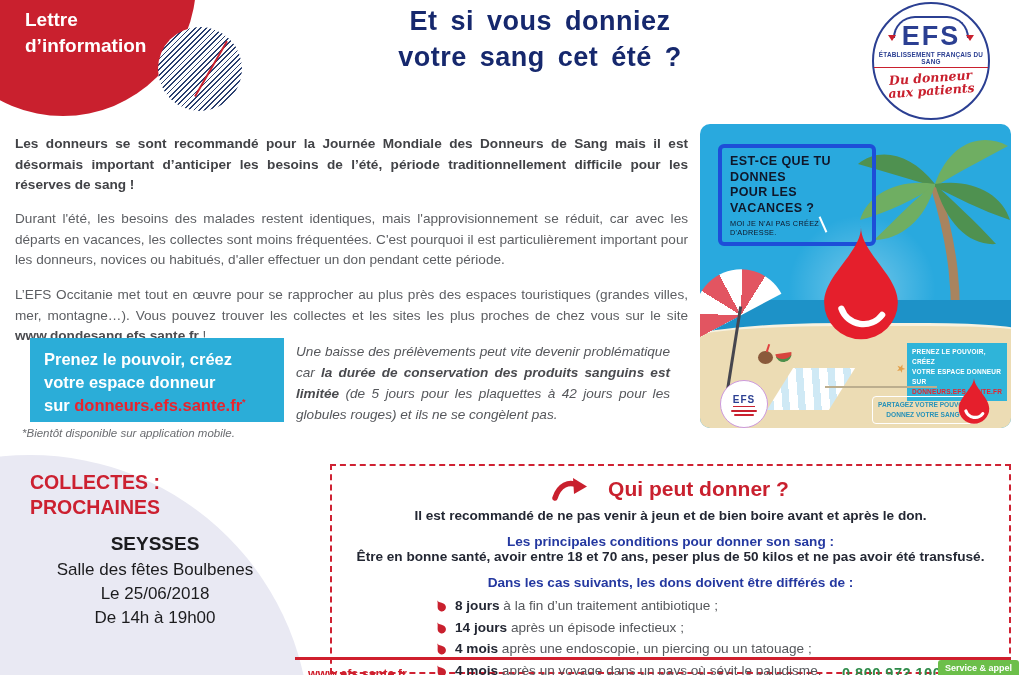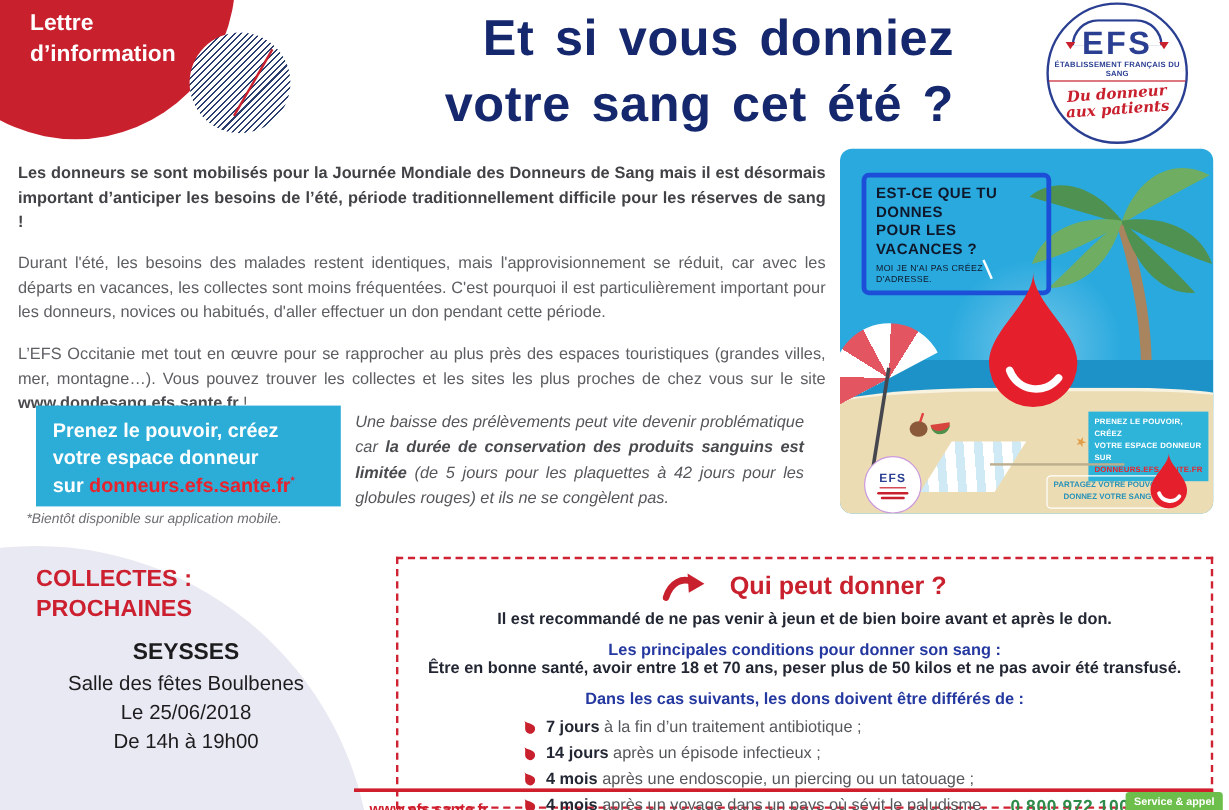--- a/index.html
+++ b/index.html
@@ -9,22 +9,22 @@
 
   
   .red-circle { position:absolute; left:-70px; top:-150px; width:266px; height:266px;
     border-radius:50%; background:#c9202e; }
   .newsletter-label { position:absolute; left:25px; top:7px; width:170px; color:#fff;
     font-size:19px; font-weight:bold; line-height:1.35; }
   .hatch-circle { position:absolute; left:158px; top:27px; width:84px; height:84px; border-radius:50%;
     background:repeating-linear-gradient(135deg,#2a3f6f 0 1.2px,#fff 1.2px 3.8px); overflow:hidden; }
   .hatch-redline { position:absolute; left:62%; top:12%; width:2.4px; height:76%;
     background:#c9202e; transform:rotate(30deg); }
-  .page-title { position:absolute; left:285px; top:4px; width:510px; text-align:right;
-    color:#16286d; font-size:42px; font-weight:800; line-height:1.32; letter-spacing:.5px; word-spacing:5px; }
+  .page-title { position:absolute; left:285px; top:4px; width:510px; text-align:center;
+    color:#16286d; font-size:27px; font-weight:800; line-height:1.32; letter-spacing:.5px; word-spacing:5px; }
 
   .efs-logo { position:absolute; left:872px; top:2px; width:118px; height:118px; border-radius:50%;
     border:2px solid #2b3f92; background:#fff; text-align:center; padding-top:12px; }
   .efs-arc { width:76px; height:22px; border:2.5px solid #2b3f92; border-bottom:none;
     border-radius:40px 40px 0 0; margin:0 auto -16px auto; position:relative; }
   .efs-arc:before,.efs-arc:after{ content:""; position:absolute; bottom:-3px; width:0; height:0;
     border-left:4px solid transparent; border-right:4px solid transparent; border-top:6px solid #c9202e; }
   .efs-arc:before{ left:-7px; } .efs-arc:after{ right:-7px; }
   .efs-acronym { color:#2b3f92; font-size:27px; font-weight:600; letter-spacing:2px; line-height:1.05; }
   .efs-org { color:#2b3f92; font-size:6.4px; font-weight:bold; letter-spacing:.2px;
@@ -147,21 +147,21 @@
     <div class="efs-arc"></div>
     <div class="efs-acronym">EFS</div>
     <div><span class="efs-org">ÉTABLISSEMENT FRANÇAIS DU SANG</span></div>
     <div class="efs-tagline">
       <div>Du donneur</div>
       <div>aux patients</div>
     </div>
   </div>
 
   <div class="intro">
-    <p class="p1">Les donneurs se sont mobilisés pour la Journée Mondiale des Donneurs de Sang mais il est désormais important d’anticiper les besoins de l’été, période traditionnellement difficile pour les réserves de sang !</p>
+    <p class="p1">Les donneurs se sont recommandé pour la Journée Mondiale des Donneurs de Sang mais il est désormais important d’anticiper les besoins de l’été, période traditionnellement difficile pour les réserves de sang !</p>
     <p class="p2">Durant l'été, les besoins des malades restent identiques, mais l'approvisionnement se réduit, car avec les départs en vacances, les collectes sont moins fréquentées.  C'est pourquoi il est particulièrement important pour les donneurs, novices ou habitués, d'aller effectuer un don pendant cette période.</p>
     <p class="p3"><span>L’EFS Occitanie met tout en œuvre pour se rapprocher au plus près des espaces touristiques (grandes villes, mer, montagne…). Vous pouvez trouver les collectes et les sites les plus proches de chez vous sur le site </span><b>www.dondesang.efs.sante.fr</b><span> !</span></p>
   </div>
 
   <div class="blue-box">
     <div>Prenez le pouvoir, créez</div>
     <div>votre espace donneur</div>
     <div><span>sur </span><span class="url">donneurs.efs.sante.fr</span><sup>*</sup></div>
   </div>
   <div class="mobile-note">*Bientôt disponible sur application mobile.</div>
@@ -240,21 +240,21 @@
     </div>
     <div class="qui-advice">Il est recommandé de ne pas venir à jeun et de bien boire avant et après le don.</div>
     <div class="qui-sub">Les principales conditions pour donner son sang :</div>
     <div class="qui-cond">Être en bonne santé, avoir entre 18 et 70 ans, peser plus de 50 kilos et ne pas avoir été transfusé.</div>
     <div class="qui-sub">Dans les cas suivants, les dons doivent être différés de :</div>
     <div class="defer-list">
       <div class="defer-item">
         <svg class="drop-bullet" width="11" height="13" viewBox="0 0 110 148" style="transform:rotate(-35deg)">
             <path d="M55 2 C57 35 8 65 8 100 a47 47 0 1 0 94 0 C102 65 53 35 55 2 Z" fill="#c9202e"></path>
           </svg>
-        <span><b>7 jours</b><span> à la fin d’un traitement antibiotique ;</span></span>
+        <span><b>8 jours</b><span> à la fin d’un traitement antibiotique ;</span></span>
       </div>
       <div class="defer-item">
         <svg class="drop-bullet" width="11" height="13" viewBox="0 0 110 148" style="transform:rotate(-35deg)">
             <path d="M55 2 C57 35 8 65 8 100 a47 47 0 1 0 94 0 C102 65 53 35 55 2 Z" fill="#c9202e"></path>
           </svg>
         <span><b>14 jours</b><span> après un épisode infectieux ;</span></span>
       </div>
       <div class="defer-item">
         <svg class="drop-bullet" width="11" height="13" viewBox="0 0 110 148" style="transform:rotate(-35deg)">
             <path d="M55 2 C57 35 8 65 8 100 a47 47 0 1 0 94 0 C102 65 53 35 55 2 Z" fill="#c9202e"></path>

